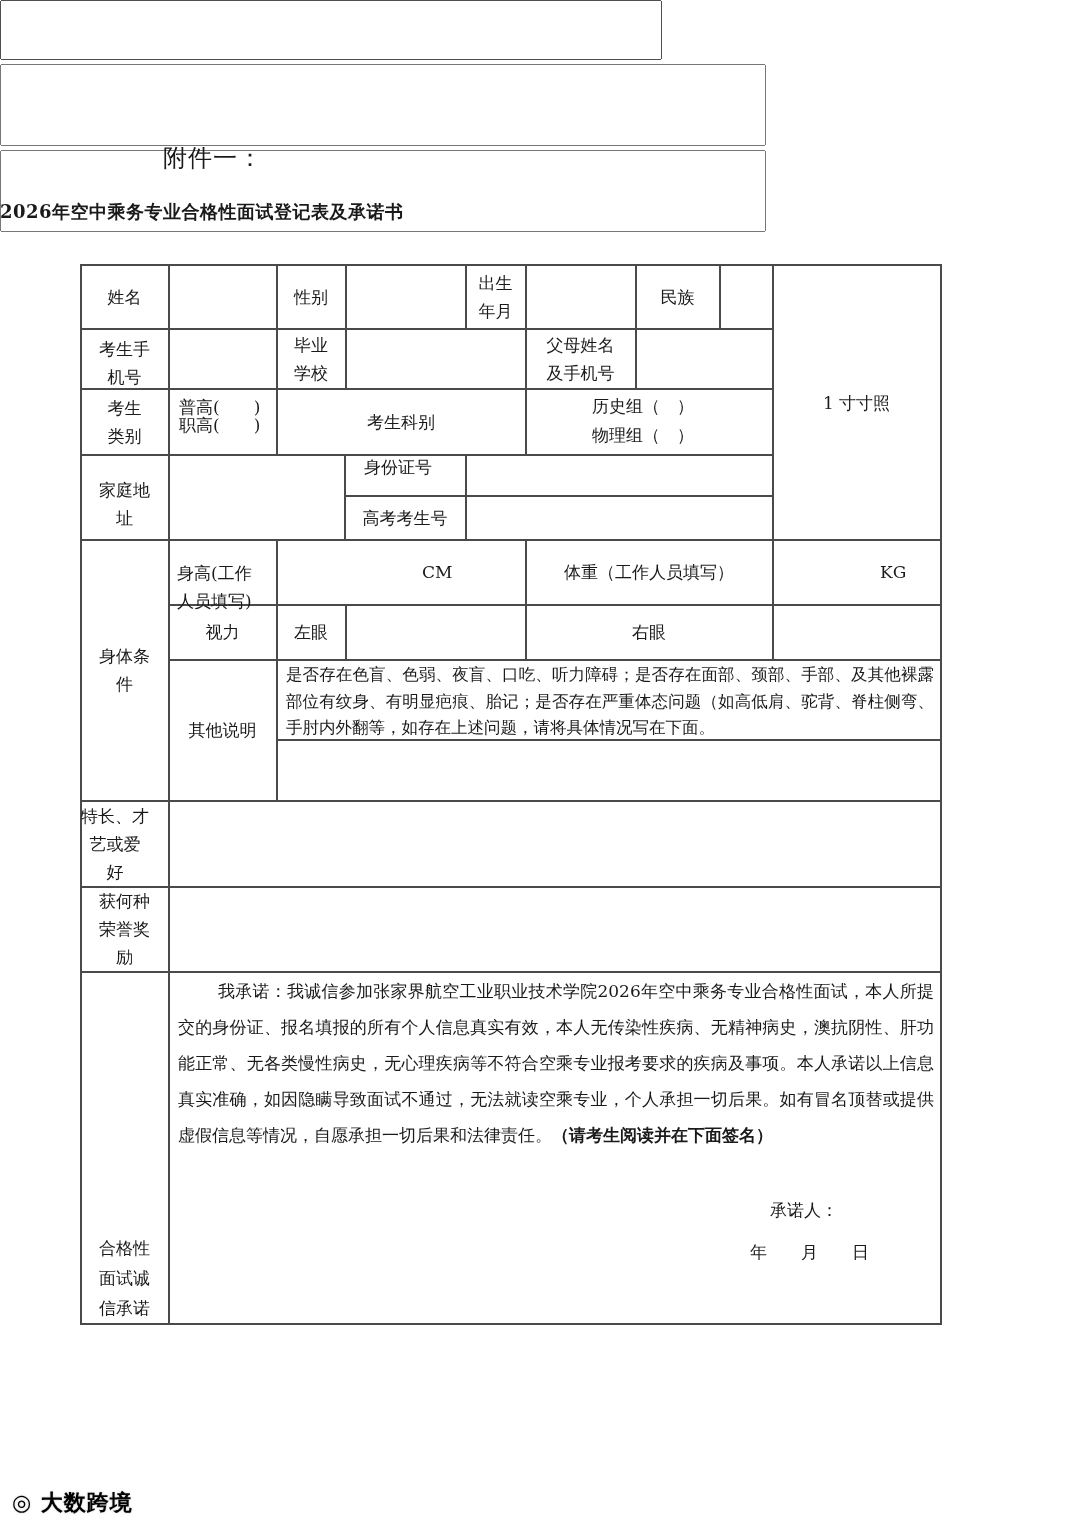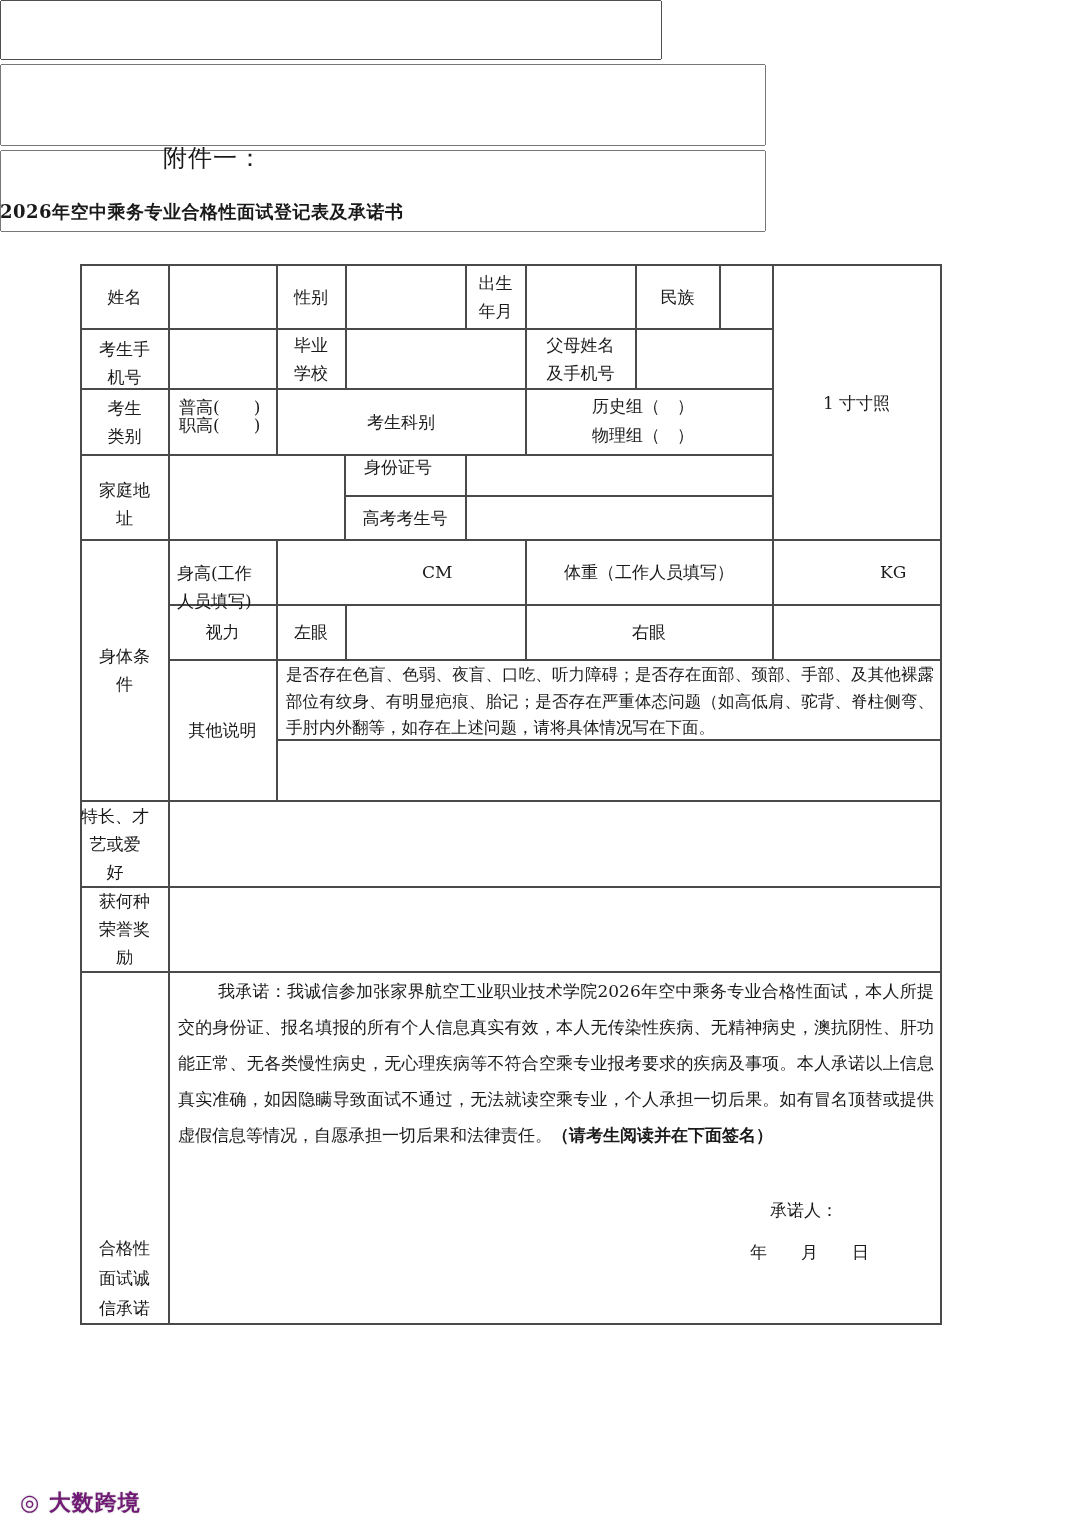--- a/index.html
+++ b/index.html
@@ -8,21 +8,21 @@
   .attach { position:absolute; left:163px; top:142px; font-size:24px; letter-spacing:1px; }
   .title { position:absolute; left:0; width:1080px; top:200px; font-size:18px; font-weight:bold; letter-spacing:0.5px; padding-left:0; }
   .ln { position:absolute; background:#4a4a4a; }
   .h { height:1.6px; }
   .v { width:1.6px; }
   .t { position:absolute; font-size:17px; line-height:28px; text-align:center; white-space:pre; }
   .cell { position:absolute; display:flex; align-items:center; justify-content:center; text-align:center; font-size:17px; line-height:28px; }
   .box { position:absolute; }
   .para { position:absolute; font-size:16.5px; line-height:26.5px; text-align:justify; }
   .pledge { position:absolute; font-size:17px; line-height:36px; text-align:justify; }
-  .wm { position:absolute; left:20px; top:1488px; font-size:22px; color:#701a75; font-family:"DejaVu Sans",sans-serif; font-weight:bold; text-shadow:0 0 2px #bbb; letter-spacing:1px; }
+  .wm { position:absolute; left:12px; top:1488px; font-size:22px; color:#000000; font-family:"DejaVu Sans",sans-serif; font-weight:bold; text-shadow:0 0 2px #bbb; letter-spacing:1px; }
   input.fill { position:absolute; border:none; background:transparent; outline:none; font-size:16px; }
 </style>
 </head>
 <body>
 
 
 
 
 <div class="attach">附件一：</div>
 <div class="title">2026年空中乘务专业合格性面试登记表及承诺书</div>

